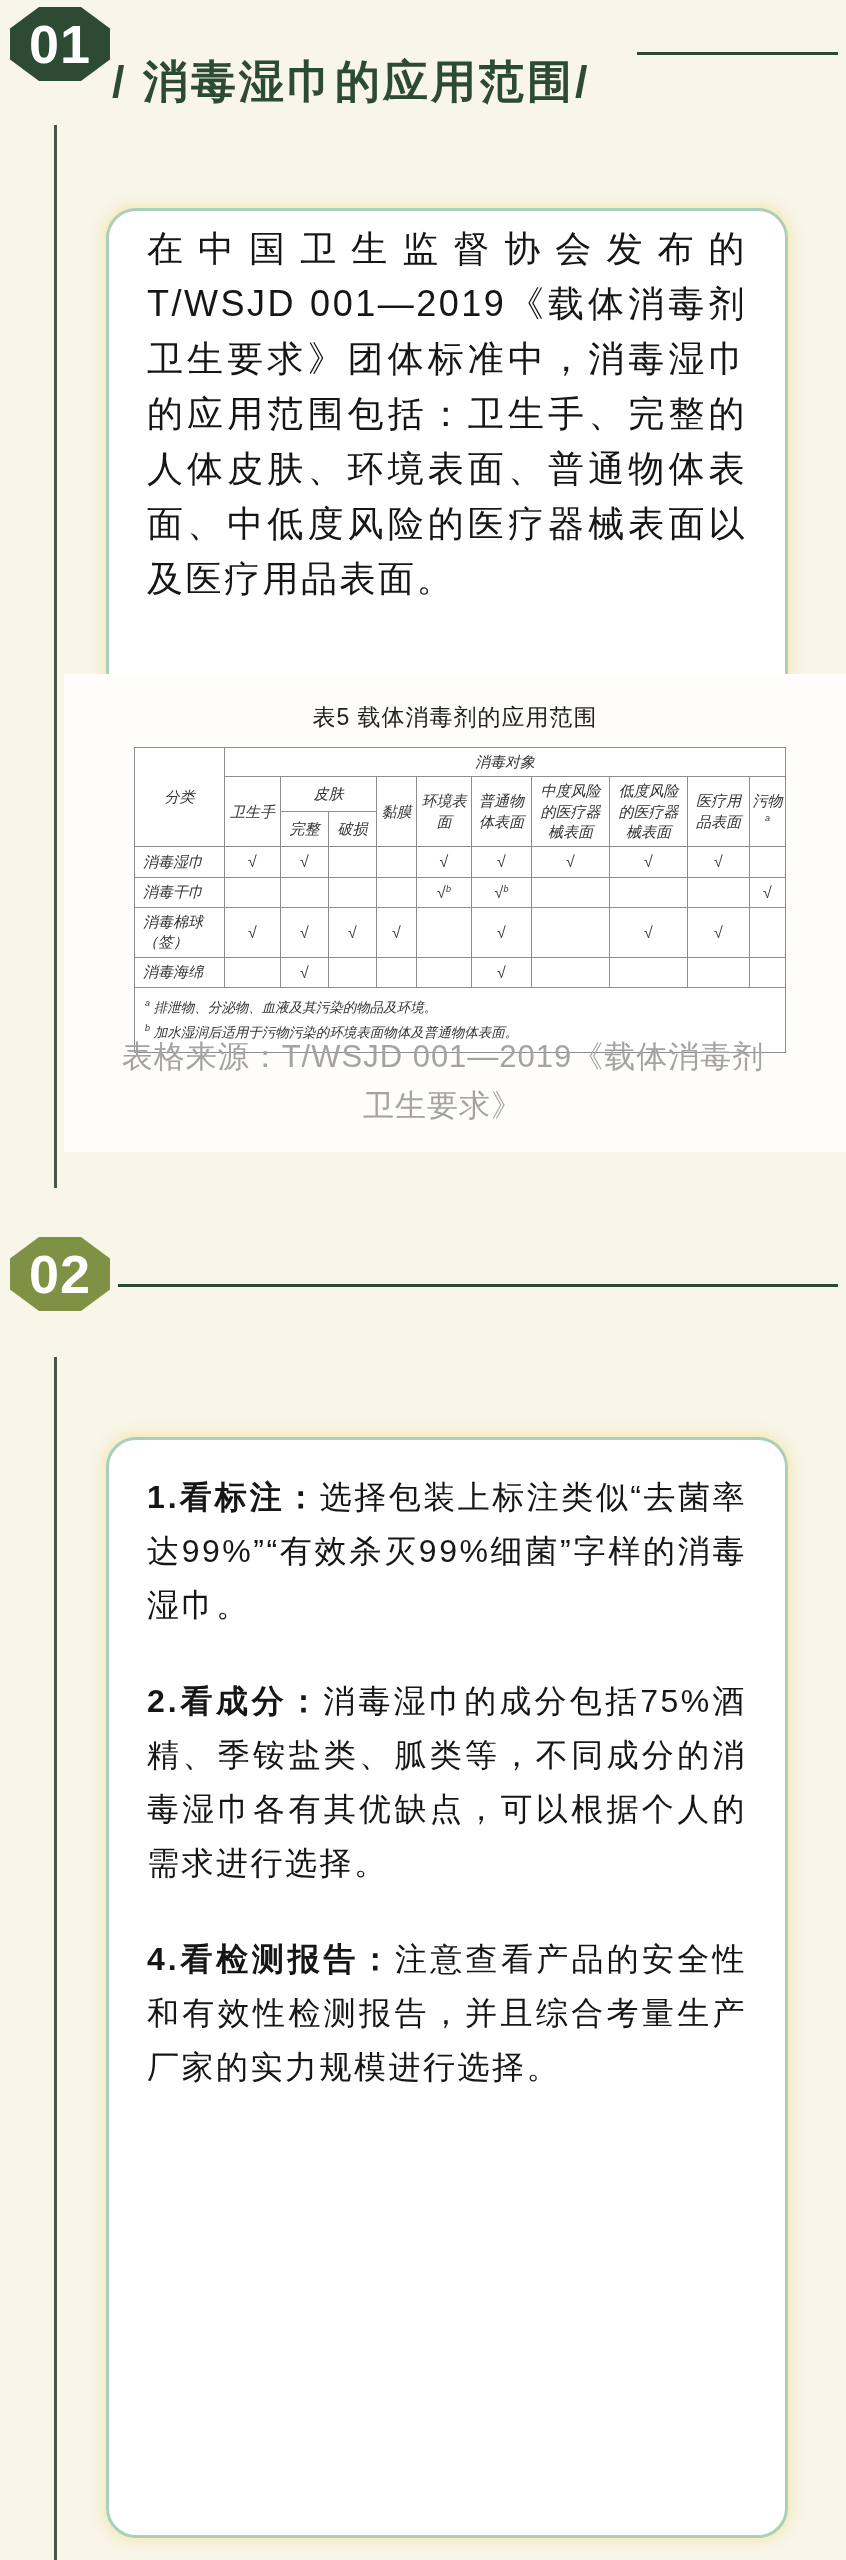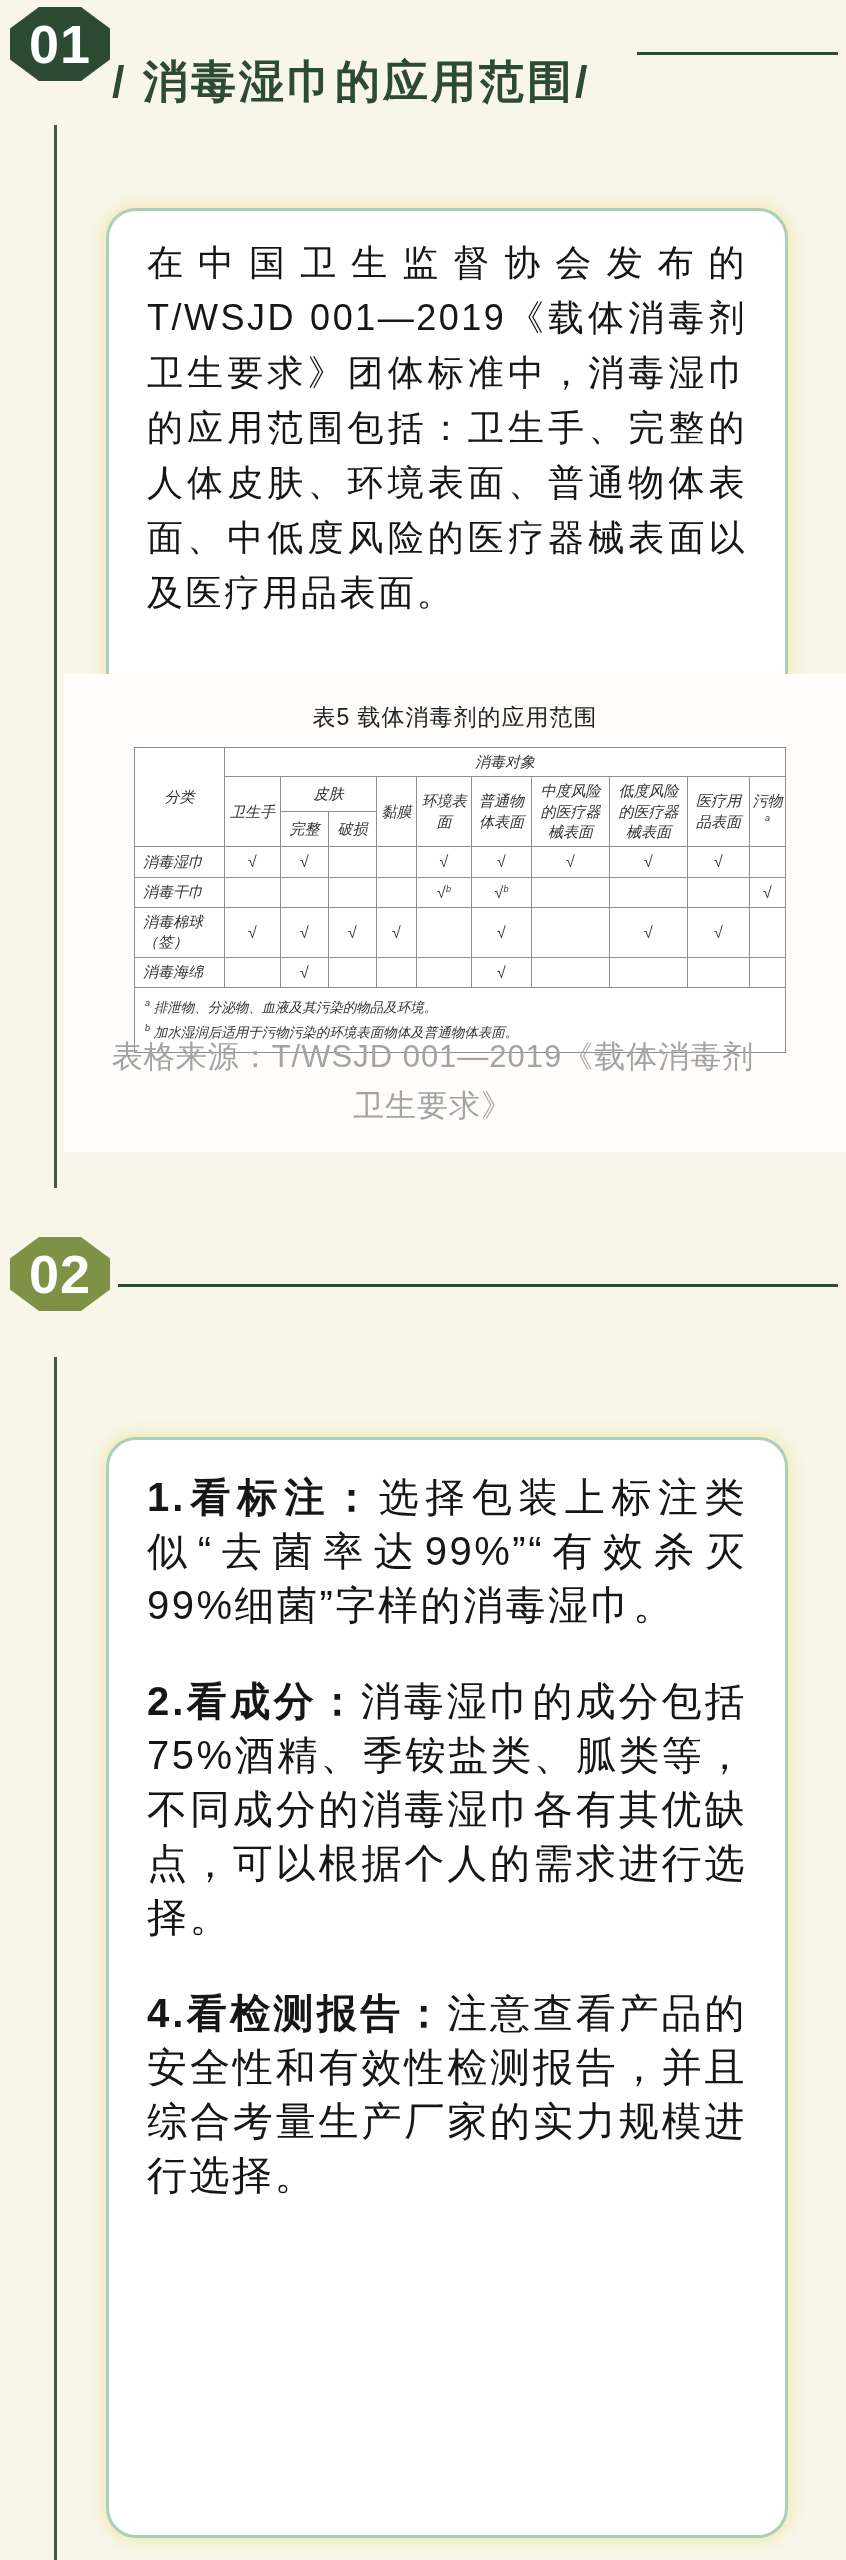--- a/index.html
+++ b/index.html
@@ -31,27 +31,27 @@
   
   .vline{position:absolute;left:54px;width:3px;background:#47564b;z-index:5;}
   .vline-1{top:125px;height:1063px;}
   .vline-2{top:1357px;height:1203px;}
   
   .card{
     position:absolute;left:106px;width:682px;background:#ffffff;
     border:3px solid #a9d0ba;border-radius:30px;box-sizing:border-box;
     box-shadow:0 0 12px 4px rgba(243,232,176,0.85);
   }
-  .card-1{top:208px;height:555px;padding:24px 38px;}
+  .card-1{top:208px;height:555px;padding:10px 38px;}
   .card-2{top:1437px;height:1101px;padding:30px 38px 18px 38px;}
   .card p{
     margin:0;font-size:36px;line-height:55px;letter-spacing:2.5px;
     text-align:justify;color:#161616;
   }
-  .card-2 p{margin-bottom:42px;font-size:40px;line-height:54px;}
+  .card-2 p{margin-bottom:42px;font-size:32px;line-height:54px;}
   .card-2 p:last-child{margin-bottom:0;}
   .card-2 p b{letter-spacing:3px;}
   
   .table-panel{
     position:absolute;left:64px;top:674px;width:782px;height:478px;
     background:#fefdfb;z-index:1;
   }
   .table-title{
     text-align:center;font-weight:normal;color:#222;font-size:23px;
     margin:28px 0 14px 0;letter-spacing:1px;
@@ -66,21 +66,21 @@
     padding:4px 2px;line-height:1.35;word-break:break-all;font-style:italic;
   }
   table.scope td.cat{text-align:left;padding-left:8px;}
   table.scope td.chk{font-size:16px;color:#3c3c3c;}
   table.scope sup{font-size:9px;}
   table.scope td.footnotes{
     text-align:left;font-size:13.5px;padding:7px 10px;line-height:1.8;color:#333;
   }
   
   .caption{
-    position:absolute;left:103px;top:1032px;width:660px;z-index:2;
+    position:absolute;left:113px;top:1032px;width:660px;z-index:2;
     text-align:center;color:#a3a3a3;font-size:31px;line-height:49px;letter-spacing:1px;
   }
 </style>
 </head>
 <body>
 
 <div class="table-panel">
   <div class="table-title">表5  载体消毒剂的应用范围</div>
   <table class="scope">
     <colgroup>

